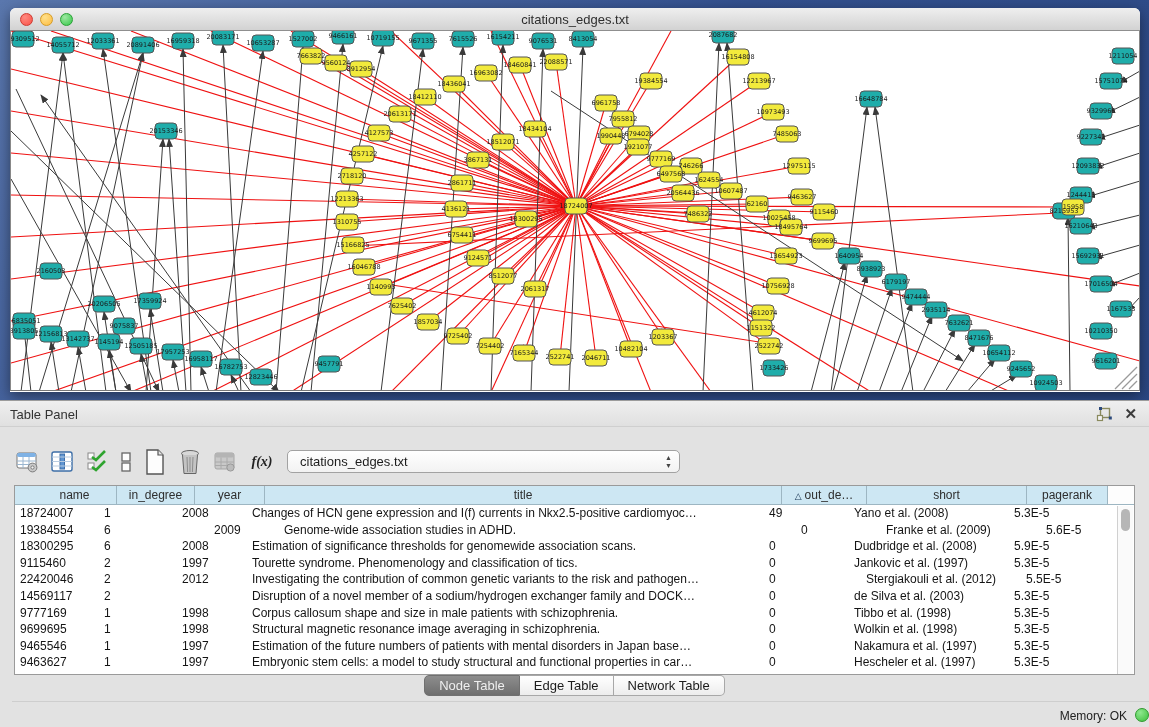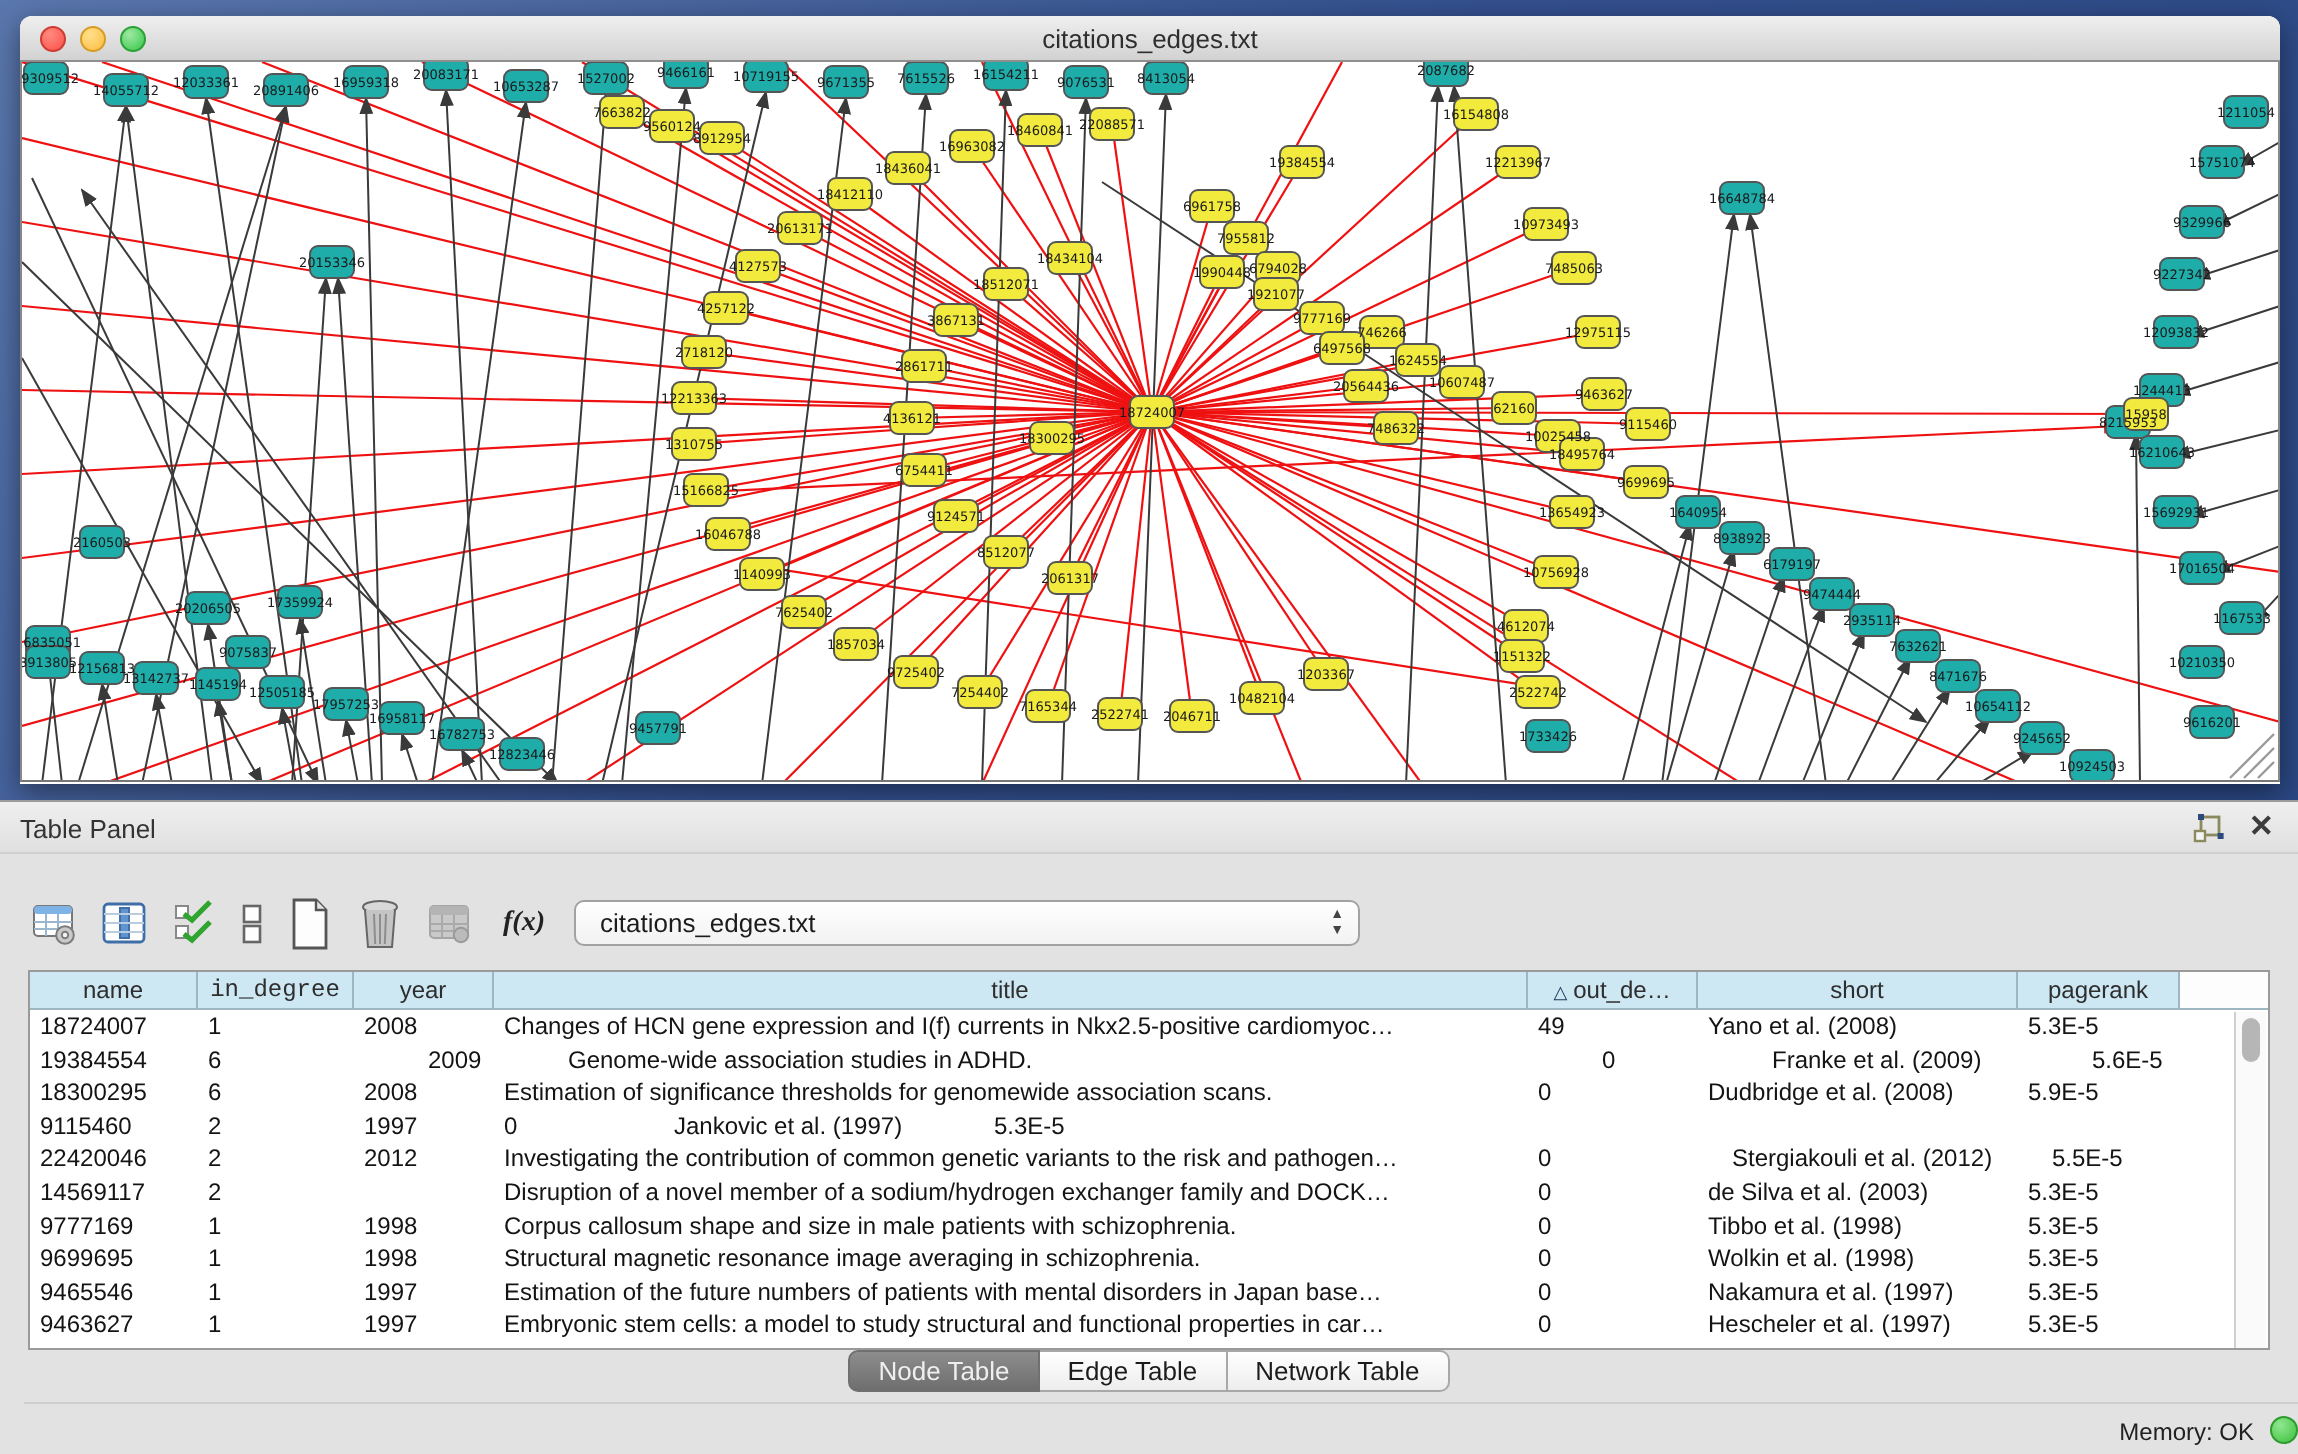--- a/index.html
+++ b/index.html
@@ -42,21 +42,21 @@
   .fx { font-family:"Liberation Serif", serif; font-style:italic; font-weight:bold;
     font-size:14px; color:#222; }
   .combo { position:absolute; left:287px; top:49px; width:393px; height:23px;
     background:linear-gradient(#ffffff,#f2f2f2); border:1px solid #a2a2a2; border-radius:5px;
     font-size:13px; color:#1c1c1c; line-height:21px; padding-left:12px; }
   .combo .stepper { position:absolute; right:7px; top:3px; font-size:7px; color:#444;
     line-height:8px; text-align:center; }
 
   .tableWrap { position:absolute; left:14px; top:84px; width:1121px; height:190px;
     background:#fff; border:1px solid #9a9a9a; overflow:hidden; }
-  .thead { display:flex; height:19px; background:#cde7f3; border-bottom:1px solid #9db6c2; }
+  .thead { display:flex; height:19px; background:#cde7f3; border-bottom:1px solid #9db6c2;padding-left:18px; }
   .th { font-size:12px; color:#2e2e2e; text-align:center; line-height:18px;
     border-right:1px solid #9db6c2; overflow:hidden; white-space:nowrap; }
   .th.filler { border-right:none; background:#fdfdfd; flex:1; }
   .sort-tri { display:inline-block; font-size:9px; color:#16324f; margin-right:3px; }
   .trow { display:flex; height:16.6px; background:#fff; }
   .td { font-size:12px; color:#141414; line-height:16.5px; padding-left:5px;
     overflow:hidden; white-space:nowrap; }
   .vscroll { position:absolute; right:1px; top:20px; width:16px; height:168px;
     background:#fafafa; border-left:1px solid #d0d0d0; }
   .vthumb { position:absolute; left:3px; top:3px; width:9px; height:22px;
@@ -602,21 +602,21 @@
     </div>
 
     <div class="combo">
       <span>citations_edges.txt</span>
       <span class="stepper">▲<br>▼</span>
     </div>
 
     <div class="tableWrap">
       <div class="thead" id="thead">
           <div class="th" style="width: 84px;">name</div>
-          <div class="th" style="width: 78px; font-family: Liberation Mono, monospace;">in_degree</div>
+          <div class="th" style="width: 78px;">in_degree</div>
           <div class="th" style="width: 70px;">year</div>
           <div class="th" style="width: 517px;">title</div>
           <div class="th" style="width: 85px;"><span class="sort-tri">△</span>out_de…</div>
           <div class="th" style="width: 160px;">short</div>
           <div class="th" style="width: 81px;">pagerank</div>
           <div class="th filler"></div>
         </div>
       <div id="tbody">
           <div class="trow">
             <div class="td" style="width: 84px;">18724007</div>
@@ -642,20 +642,21 @@
             <div class="td" style="width: 70px;">2008</div>
             <div class="td" style="width: 517px;">Estimation of significance thresholds for genomewide association scans.</div>
             <div class="td" style="width: 85px;">0</div>
             <div class="td" style="width: 160px;">Dudbridge et al. (2008)</div>
             <div class="td" style="width: 81px;">5.9E-5</div>
           </div>
           <div class="trow">
             <div class="td" style="width: 84px;">9115460</div>
             <div class="td" style="width: 78px;">2</div>
             <div class="td" style="width: 70px;">1997</div>
+            <div class="td" style="width: 517px;">Tourette syndrome. Phenomenology and classification of tics.</div>
             <div class="td" style="width: 85px;">0</div>
             <div class="td" style="width: 160px;">Jankovic et al. (1997)</div>
             <div class="td" style="width: 81px;">5.3E-5</div>
           </div>
           <div class="trow">
             <div class="td" style="width: 84px;">22420046</div>
             <div class="td" style="width: 78px;">2</div>
             <div class="td" style="width: 70px;">2012</div>
             <div class="td" style="width: 517px;">Investigating the contribution of common genetic variants to the risk and pathogen…</div>
             <div class="td" style="width: 85px;">0</div>

